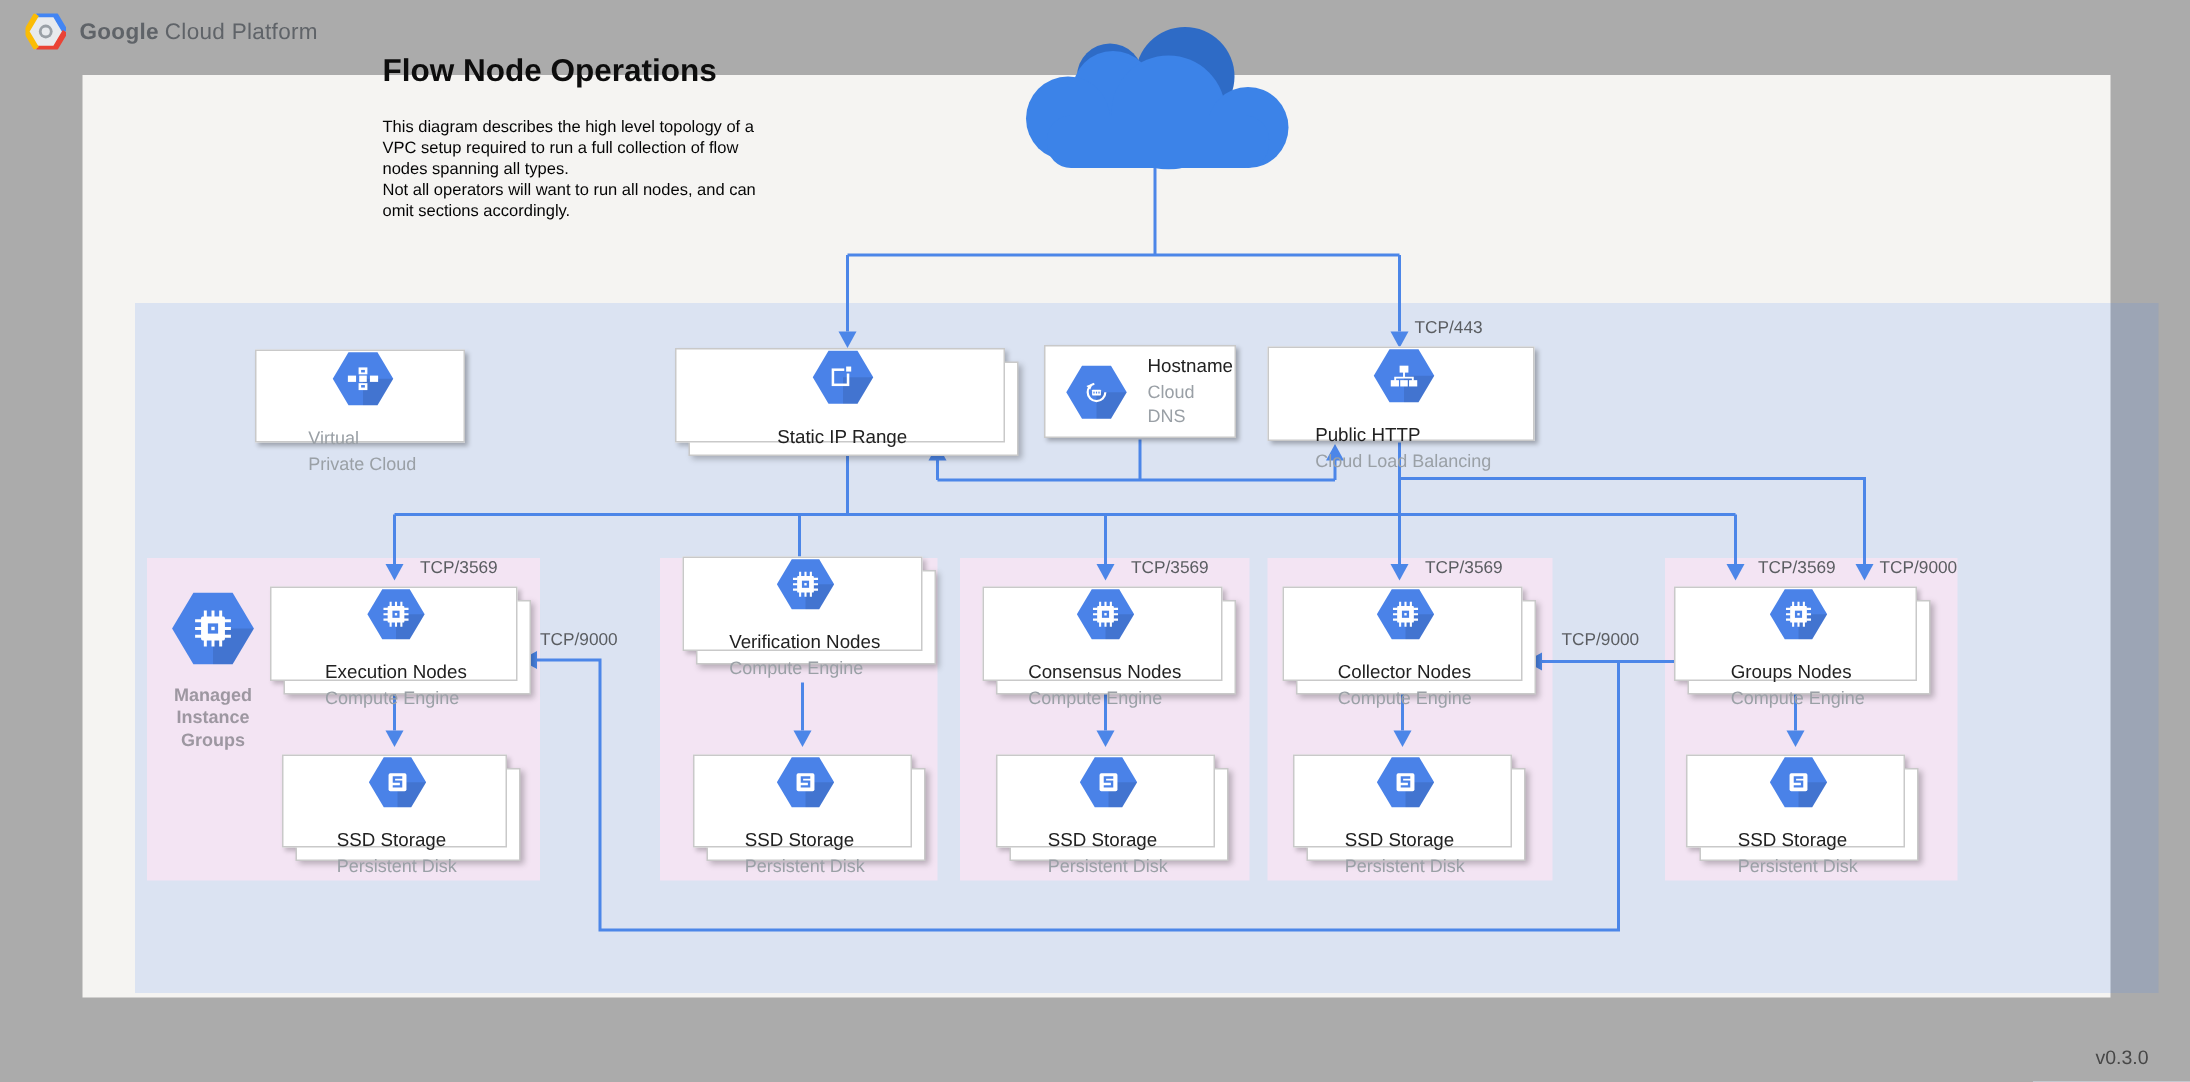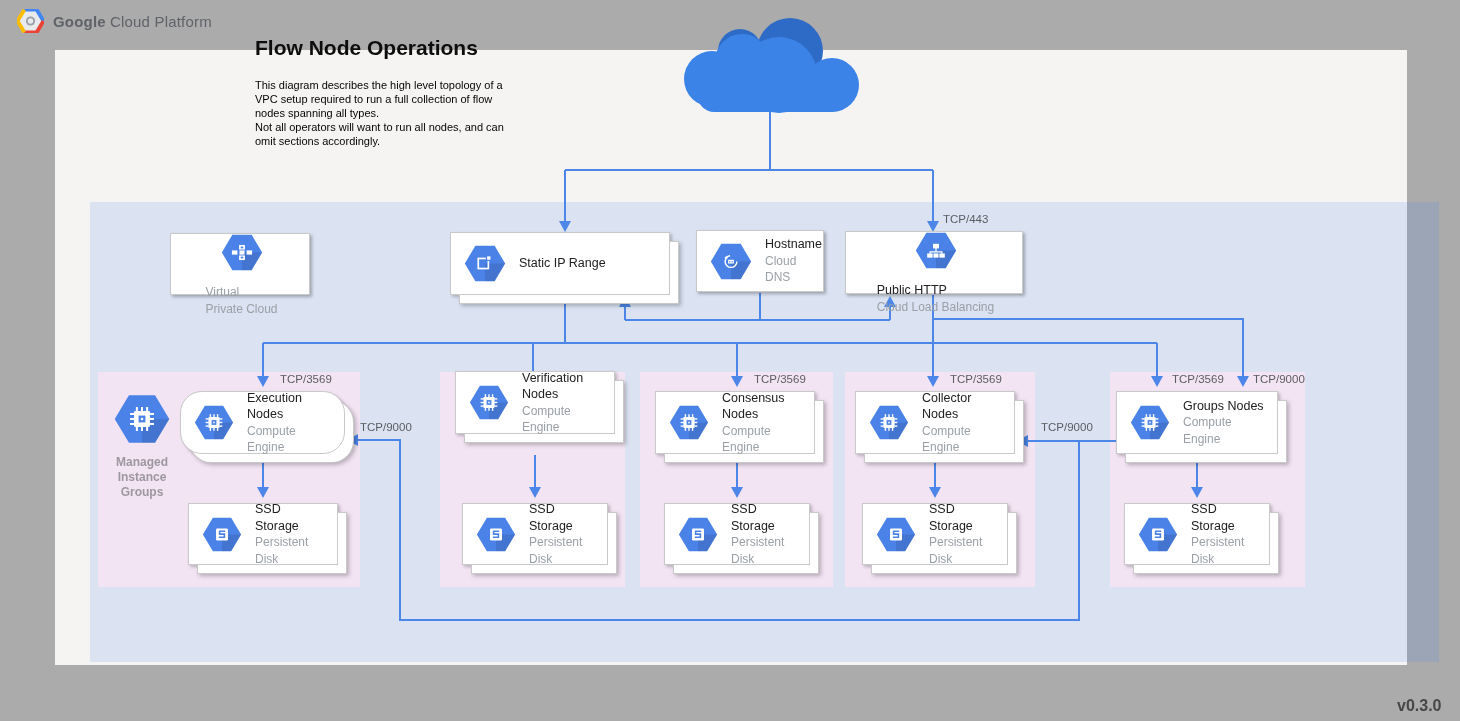--- a/index.html
+++ b/index.html
@@ -28,33 +28,34 @@
     background:#ffffff;border:1px solid #c9c9c9;box-sizing:border-box;
     display:flex;align-items:center;padding:0 10px 0 13px;gap:13px;
     box-shadow:2px 2px 3px rgba(0,0,0,0.28);
   }
   .card.stacked{
     box-shadow:
       9px 9px 0 -1px #ffffff,
       9px 9px 0 0 #c9c9c9,
       11px 11px 4px rgba(0,0,0,0.25),
       2px 2px 3px rgba(0,0,0,0.22);
+    flex-direction: column;
   }
   .card .txt{display:flex;flex-direction:column;line-height:16.5px;}
   .card .t1{font-size:12.5px;color:#212121;}
   .card .t2{font-size:12px;color:#9aa0a6;}
   .card .t2.only{line-height:17px;}
   .hex{flex:0 0 auto;}
   
   #mig{left:108px;top:394px;width:68px;text-align:center;}
   #mig .miglbl{margin-top:7px;font-size:12px;font-weight:700;color:#9d97a1;line-height:15px;white-space:pre-line;}
   
   .portlbl{font-size:11.5px;color:#5a5d61;white-space:nowrap;}
   
-  #version{left:1397px;top:697px;font-size:16px;color:#474747;font-weight:bold;}
+  #version{left:1397px;top:697px;font-size:13px;color:#474747;}
   svg.overlay{left:0;top:0;pointer-events:none;}
 </style>
 </head>
 <body>
 
 <svg width="0" height="0" style="position:absolute">
   <defs>
     <symbol id="hexbase" viewBox="0 0 100 88">
       <polygon points="27,2 73,2 98,44 73,86 27,86 2,44" fill="#4a82e8"></polygon>
       <polygon points="50,44 98,44 73,86 50,86" fill="#000000" opacity="0.10"></polygon>
@@ -266,21 +267,21 @@
 <div class="abs" id="mig">
   <svg width="58" height="50" viewBox="0 0 100 88">
       <use href="#hexbase"></use>
       <use href="#glyph-cpu"></use>
     </svg>
   <div class="miglbl">Managed
 Instance
 Groups</div>
 </div>
 
-<div class="abs card stacked" style="left:180px;top:391px;width:165px;height:63px;border-radius:22px;">
+<div class="abs card stacked" style="left:180px;top:391px;width:165px;height:63px;">
   <svg class="hex" width="40" height="35" viewBox="0 0 100 88">
       <use href="#hexbase"></use>
       <use href="#glyph-cpu"></use>
     </svg>
   <div class="txt">
     <span class="t1">Execution Nodes</span>
     <span class="t2">Compute Engine</span>
   </div>
 </div>
 <div class="abs card stacked" style="left:188px;top:503px;width:150px;height:62px;">

